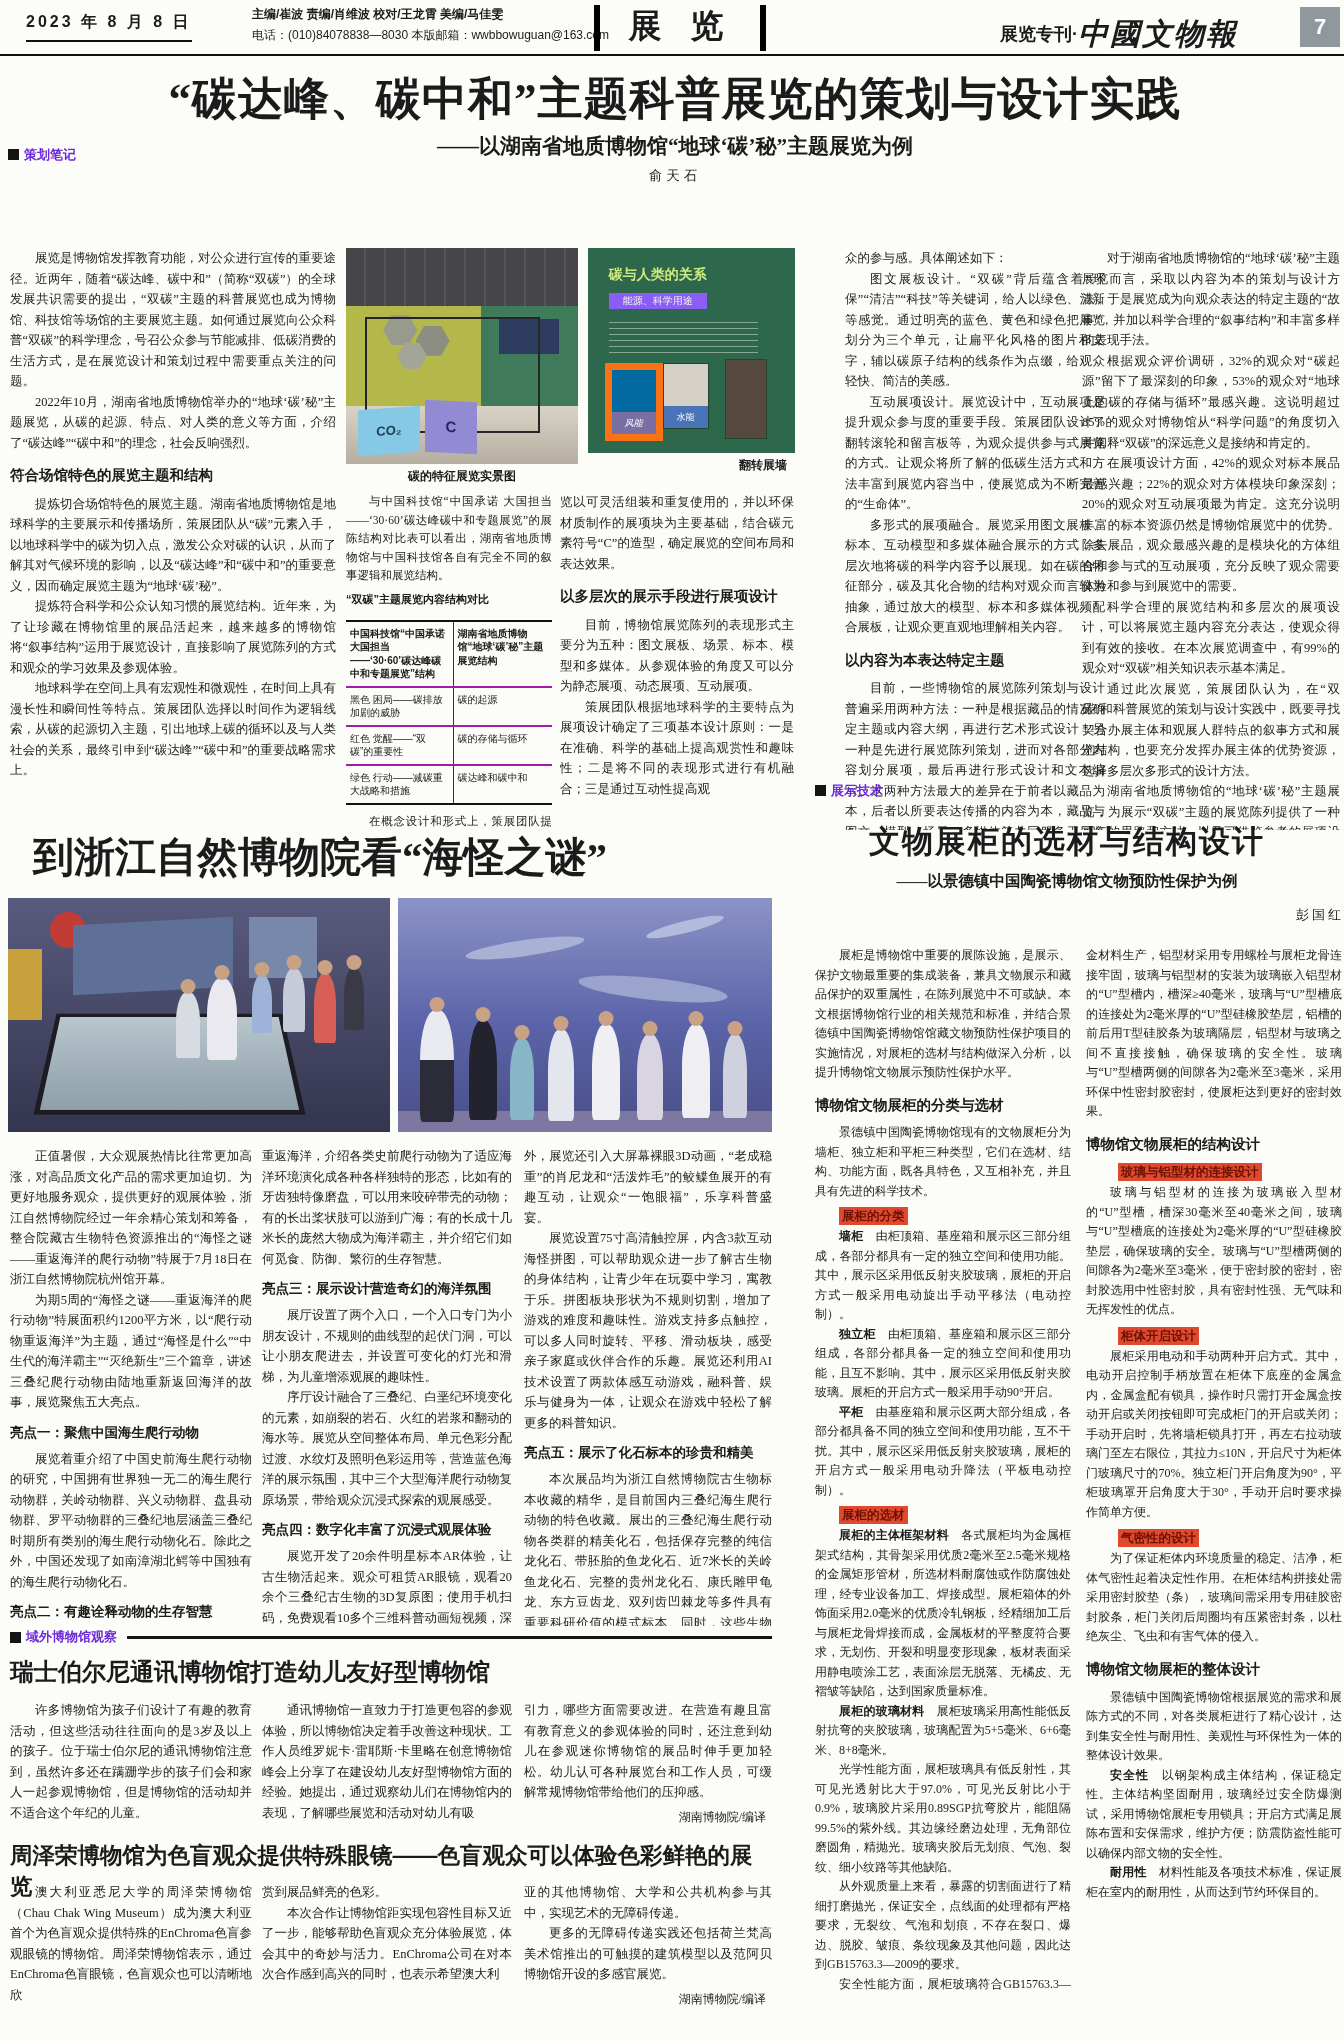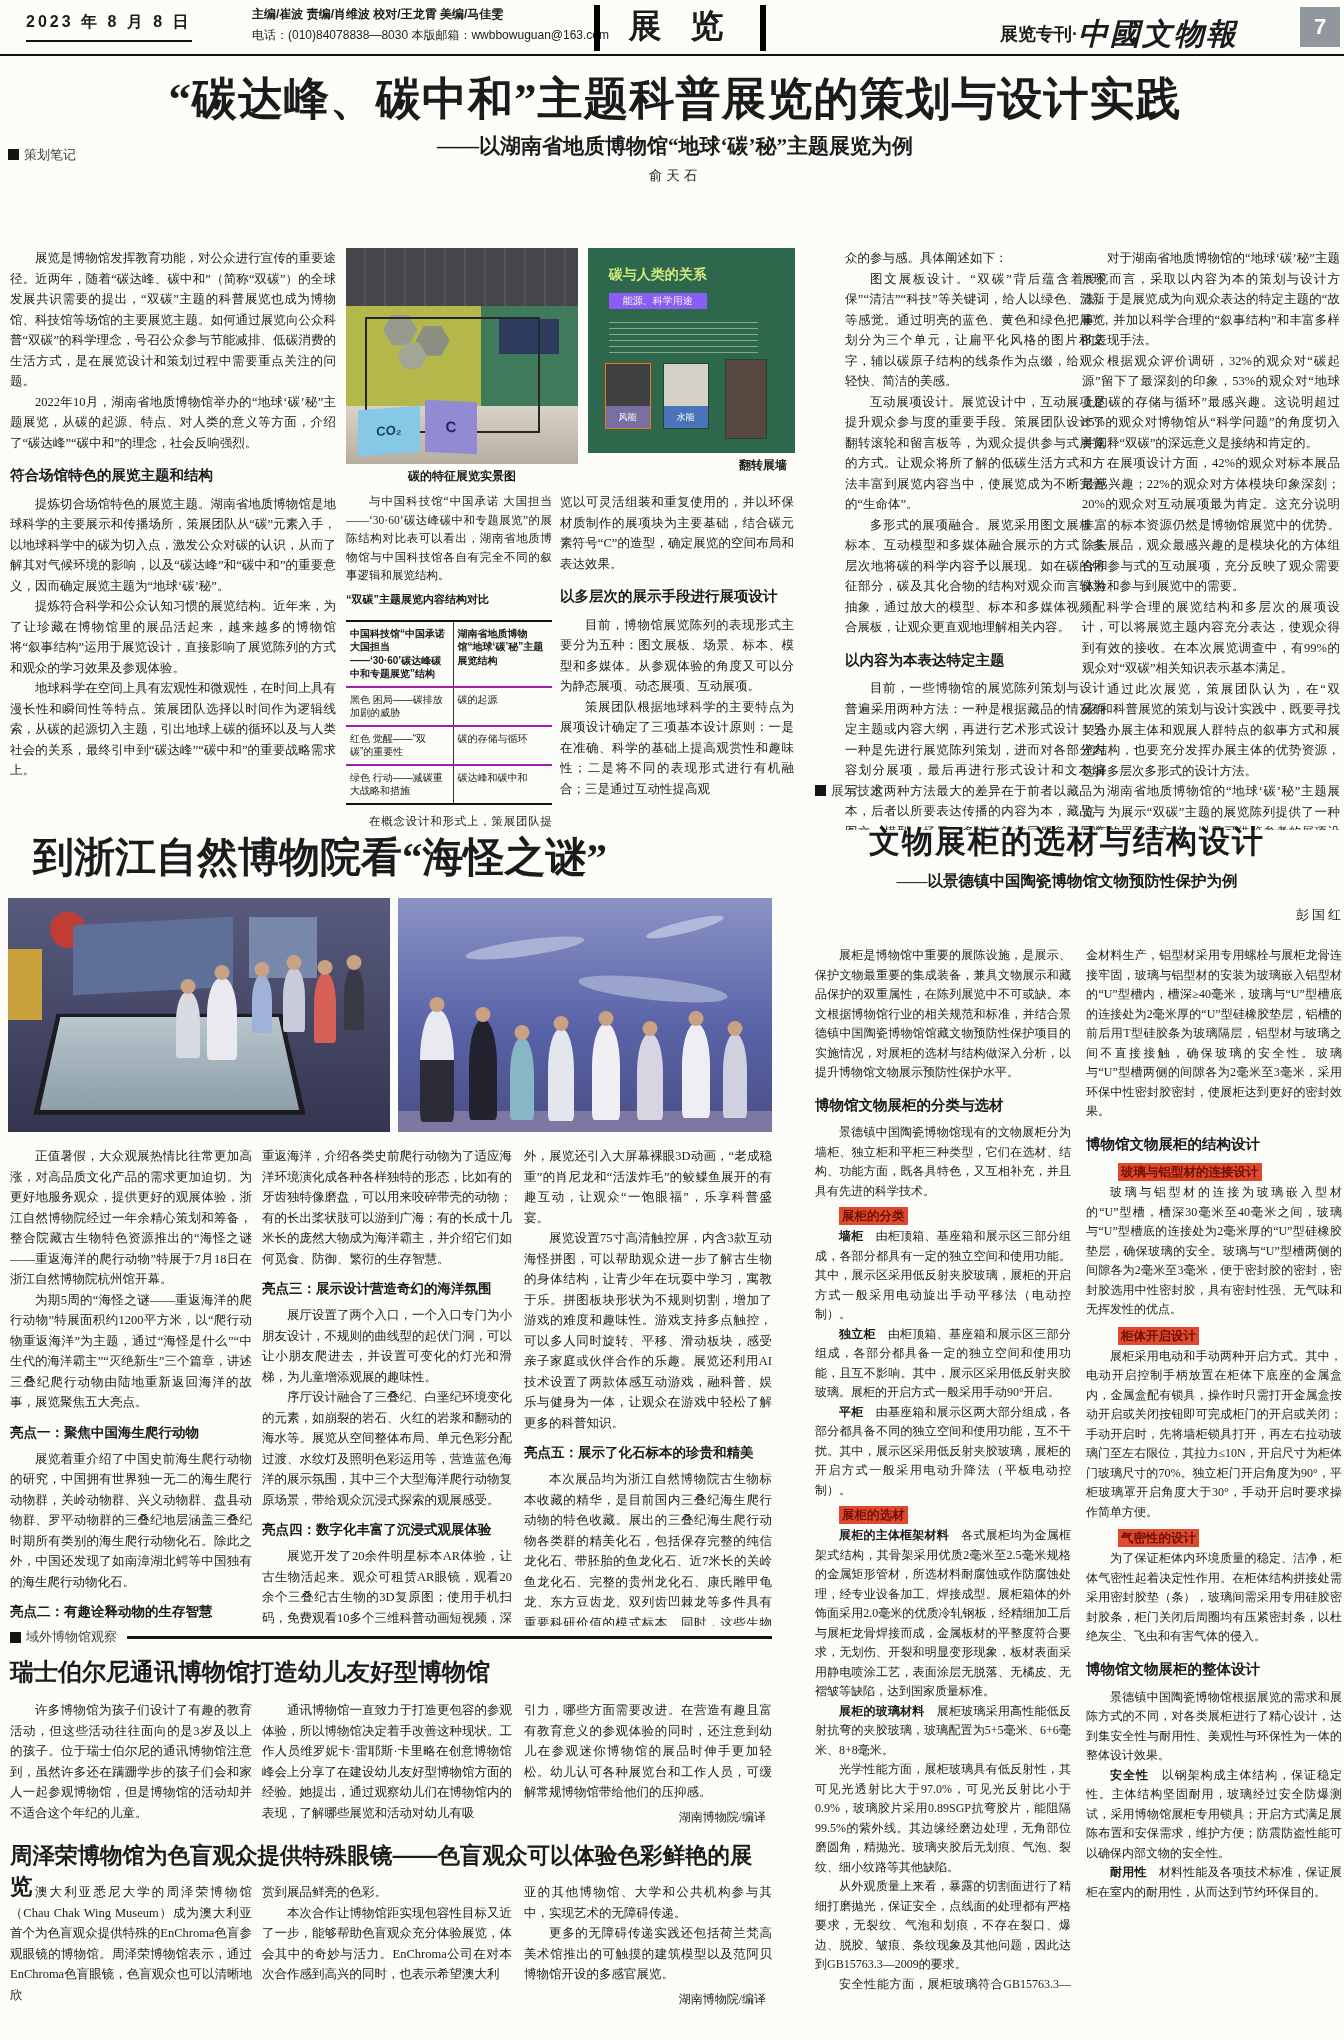--- a/index.html
+++ b/index.html
@@ -10,21 +10,21 @@
   .bt{font-size:12.5px;line-height:20.5px;text-align:justify;text-indent:2em;margin:0;}
   .cont{text-indent:0;}
   .sec{font-family:"Liberation Sans",sans-serif;font-weight:700;font-size:14.5px;
        margin:13px 0 9px;text-indent:0;line-height:1.3;}
   .hl{font-weight:700;font-size:13.5px;margin:11px 0 7px;text-indent:0;font-family:"Liberation Sans",sans-serif;}
   .redh{display:block;margin:6px 0 2px 2em;text-indent:0;}
   .redh b{display:inline-block;background:#df4a2e;color:#6d1105;font-weight:700;
        font-size:12.5px;padding:0 3px;line-height:18px;font-family:"Liberation Sans",sans-serif;}
   .credit{text-align:right;font-size:12px;margin:6px 6px 0 0;text-indent:0;}
   .cap{font-size:12px;font-weight:700;text-align:center;font-family:"Liberation Sans",sans-serif;}
-  .kick{font-family:"Liberation Sans",sans-serif;font-weight:400;font-size:13px;color:#404040;}
+  .kick{font-family:"Liberation Sans",sans-serif;font-weight:700;font-size:13px;color:#6d28d9;}
   .sq{display:inline-block;width:11px;height:11px;background:#141414;margin-right:5px;vertical-align:-1px;}
   .photo{position:absolute;overflow:hidden;background:#888;}
   .person{position:absolute;border-radius:45% 45% 8% 8%;}
   .person::before{content:"";position:absolute;top:-13px;left:50%;transform:translateX(-50%);
        width:15px;height:15px;border-radius:50%;background:#c9a183;}
   .tbl{border-collapse:collapse;width:100%;font-family:"Liberation Sans",sans-serif;
        font-size:10px;line-height:13.5px;margin-top:4px;}
   .tbl td{border-top:2px solid #a21caf;padding:5px 4px;vertical-align:top;text-align:left;}
   .tbl tr td:first-child{border-right:1px solid #333;}
   .tbl tr.hd td{border-top:2px solid #111;font-weight:700;}
@@ -78,21 +78,21 @@
       <div class="abs" style="left:8%;top:32%;width:74%;height:52%;border:2px solid #26262a;"></div>
       <div class="abs" style="left:5%;top:74%;width:62px;height:46px;background:#86c9e6;color:#1d3c57;font-family:'Liberation Sans',sans-serif;font-weight:700;font-size:13px;text-align:center;line-height:46px;transform:skewY(-4deg);">CO₂</div>
       <div class="abs" style="left:34%;top:71%;width:52px;height:52px;background:#938ad4;color:#2a2160;font-family:'Liberation Sans',sans-serif;font-weight:700;font-size:15px;text-align:center;line-height:52px;transform:skewY(3deg);">C</div>
     </div>
     <div class="abs cap" style="left:346px;top:468px;width:232px;">碳的特征展览实景图</div>
 
     <div class="photo" style="left:588px;top:248px;width:207px;height:205px;background:#2e684c;">
       <div class="abs" style="left:10%;top:9%;font-family:'Liberation Sans',sans-serif;font-weight:700;font-size:14px;color:#cfe87e;">碳与人类的关系</div>
       <div class="abs" style="left:10%;top:22%;background:#8b5cf6;color:#f2f8e6;font-family:'Liberation Sans',sans-serif;font-size:10px;padding:1px 14px;">能源、科学用途</div>
       <div class="abs" style="left:10%;top:36%;width:72%;height:15%;background:repeating-linear-gradient(#cfdccb 0 1px,transparent 1px 6px);opacity:.55;"></div>
-      <div class="abs" style="left:8%;top:56%;width:44px;height:64px;background:#404040;border:1px solid #f97316;">
+      <div class="abs" style="left:8%;top:56%;width:44px;height:64px;background:#0369a1;border:7px solid #f97316;font-style:italic;">
         <div style="position:absolute;bottom:0;width:100%;height:22px;background:#7a6fa2;color:#fff;font-size:9px;text-align:center;line-height:22px;font-family:'Liberation Sans',sans-serif;">风能</div>
       </div>
       <div class="abs" style="left:36%;top:56%;width:44px;height:64px;background:#d5d1c6;border:1px solid #24452f;">
         <div style="position:absolute;bottom:0;width:100%;height:22px;background:#4a74b8;color:#fff;font-size:9px;text-align:center;line-height:22px;font-family:'Liberation Sans',sans-serif;">水能</div>
       </div>
       <div class="abs" style="left:66%;top:54%;width:40px;height:78px;background:#57493f;border:1px solid #24452f;"></div>
     </div>
     <div class="abs cap" style="left:588px;top:457px;width:207px;text-align:right;padding-right:8px;box-sizing:border-box;">翻转展墙</div>
 
     <div class="col" style="left:346px;top:492px;width:206px;height:338px;">

